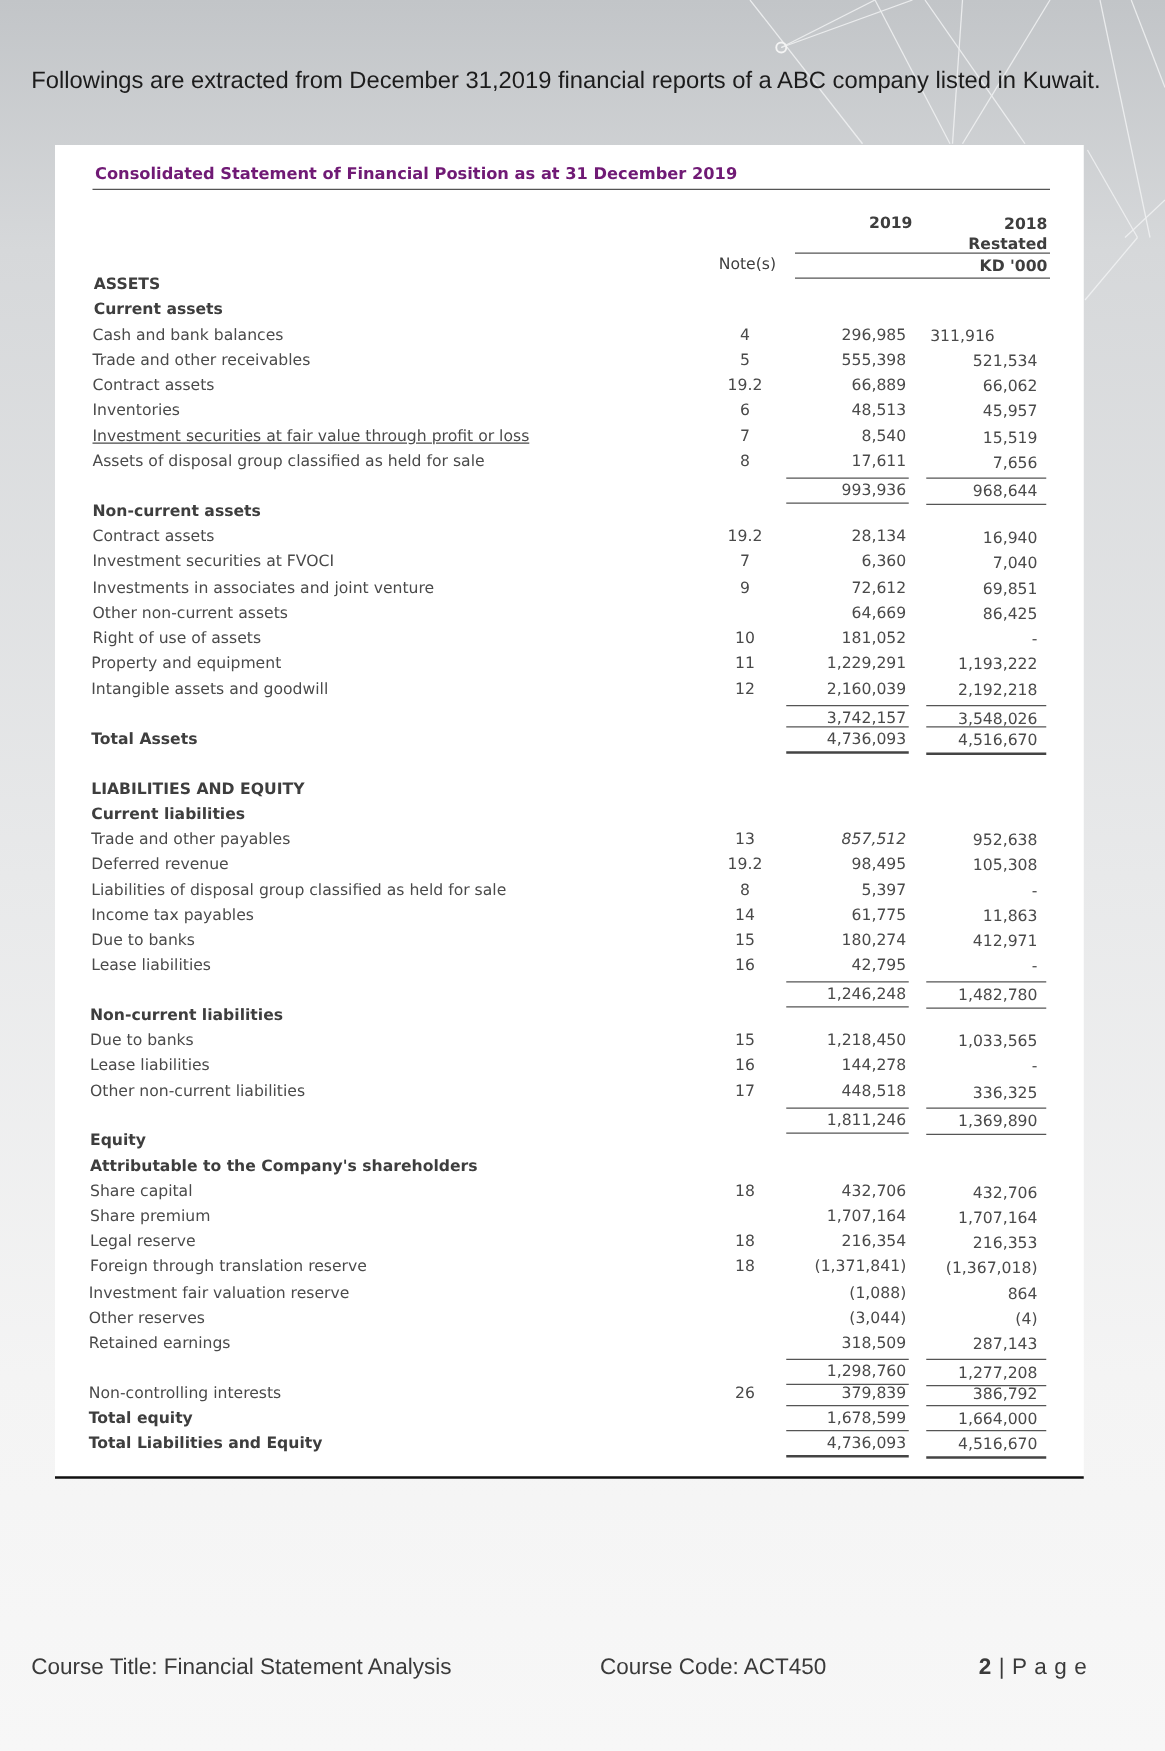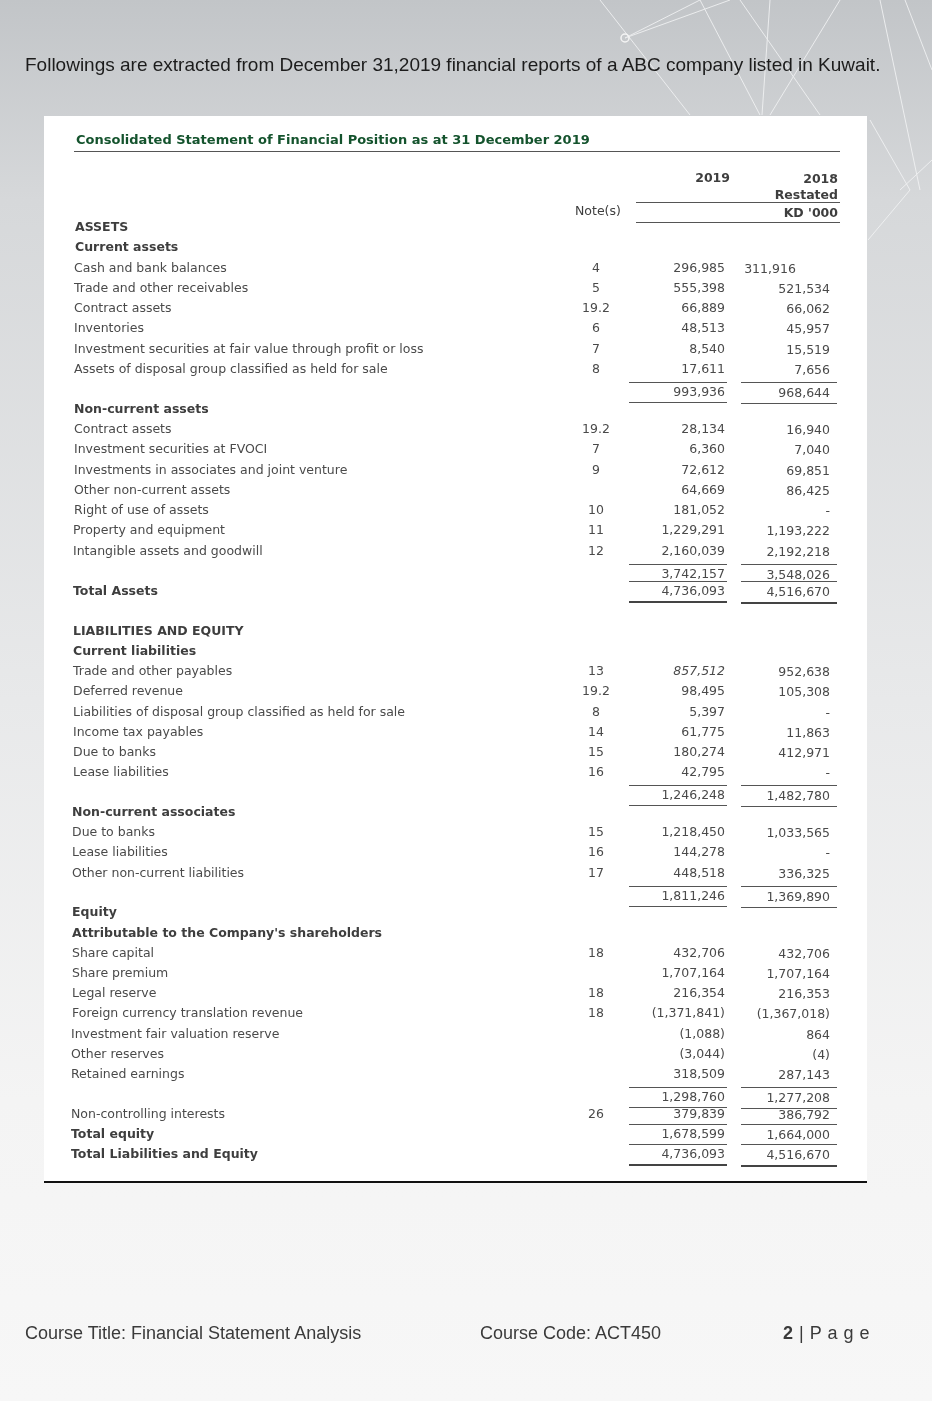--- a/index.html
+++ b/index.html
@@ -18,21 +18,21 @@
     background: #ffffff;
   }
   .sheet-bottom-rule {
     position: absolute; left: 44px; top: 1181px; width: 823px; height: 2px; background: #111;
   }
   .stmt {
     position: absolute; left: 0; top: 0; width: 823px; height: 1066px;
     font-family: "DejaVu Sans", sans-serif; color: #4a4a4a; font-size: 12.5px;
   }
   .title {
-    position: absolute; left: 32px; top: 16px; font-weight: bold; font-size: 13px; color: #14532d;
+    position: absolute; left: 32px; top: 16px; font-weight: bold; font-size: 13px; color: #701a75;
   }
   .title-rule { position: absolute; left: 30px; top: 35px; width: 766px; height: 1px; background: #555; }
   .hdr { position: absolute; font-weight: bold; font-size: 12.5px; color: #3e3e3e; text-align: right; }
   .col-rule { position: absolute; height: 1px; background: #555; }
   .lbl { position: absolute; white-space: nowrap; }
   .lbl.b { font-weight: bold; color: #3e3e3e; }
   .note { position: absolute; width: 40px; text-align: center; }
   .v19, .v18 { position: absolute; text-align: right; white-space: nowrap; }
   .v19 { width: 120px; }
   .v18 { width: 120px; }
@@ -89,21 +89,21 @@
         <div class="v19" style="left:561px; top:164px;">555,398</div>
         <div class="v18" style="left:666px; top:165px;">521,534</div>
         <div class="lbl" style="left:30px; top:184px;">Contract assets</div>
         <div class="note" style="left:532px; top:184px;">19.2</div>
         <div class="v19" style="left:561px; top:184px;">66,889</div>
         <div class="v18" style="left:666px; top:185px;">66,062</div>
         <div class="lbl" style="left:30px; top:204px;">Inventories</div>
         <div class="note" style="left:532px; top:204px;">6</div>
         <div class="v19" style="left:561px; top:204px;">48,513</div>
         <div class="v18" style="left:666px; top:205px;">45,957</div>
-        <div class="lbl" style="left:30px; top:225px;">Investment securities at fair value through profit or loss</div>
+        <div class="lbl" style="left:30px; top:225px;text-decoration:underline;">Investment securities at fair value through profit or loss</div>
         <div class="note" style="left:532px; top:225px;">7</div>
         <div class="v19" style="left:561px; top:225px;text-align:right;">8,540</div>
         <div class="v18" style="left:666px; top:226px;">15,519</div>
         <div class="lbl" style="left:30px; top:245px;">Assets of disposal group classified as held for sale</div>
         <div class="note" style="left:532px; top:245px;">8</div>
         <div class="v19" style="left:561px; top:245px;">17,611</div>
         <div class="v18" style="left:666px; top:246px;">7,656</div>
         <div class="rule" style="left:585px; top:266px; width:98px;"></div>
         <div class="rule" style="left:697px; top:266px; width:96px;"></div>
         <div class="v19" style="left:561px; top:268px;">993,936</div>
@@ -174,21 +174,21 @@
         <div class="lbl" style="left:29px; top:648px;">Lease liabilities</div>
         <div class="note" style="left:532px; top:648px;">16</div>
         <div class="v19" style="left:561px; top:648px;">42,795</div>
         <div class="v18" style="left:666px; top:649px;">-</div>
         <div class="rule" style="left:585px; top:669px; width:98px;"></div>
         <div class="rule" style="left:697px; top:669px; width:96px;"></div>
         <div class="v19" style="left:561px; top:671px;">1,246,248</div>
         <div class="v18" style="left:666px; top:672px;">1,482,780</div>
         <div class="rule" style="left:585px; top:689px; width:98px;"></div>
         <div class="rule" style="left:697px; top:690px; width:96px;"></div>
-        <div class="lbl b" style="left:28px; top:688px;">Non-current associates</div>
+        <div class="lbl b" style="left:28px; top:688px;">Non-current liabilities</div>
         <div class="lbl" style="left:28px; top:708px;">Due to banks</div>
         <div class="note" style="left:532px; top:708px;">15</div>
         <div class="v19" style="left:561px; top:708px;">1,218,450</div>
         <div class="v18" style="left:666px; top:709px;">1,033,565</div>
         <div class="lbl" style="left:28px; top:728px;">Lease liabilities</div>
         <div class="note" style="left:532px; top:728px;">16</div>
         <div class="v19" style="left:561px; top:728px;">144,278</div>
         <div class="v18" style="left:666px; top:729px;">-</div>
         <div class="lbl" style="left:28px; top:749px;">Other non-current liabilities</div>
         <div class="note" style="left:532px; top:749px;">17</div>
@@ -206,21 +206,21 @@
         <div class="note" style="left:532px; top:829px;">18</div>
         <div class="v19" style="left:561px; top:829px;">432,706</div>
         <div class="v18" style="left:666px; top:830px;">432,706</div>
         <div class="lbl" style="left:28px; top:849px;">Share premium</div>
         <div class="v19" style="left:561px; top:849px;">1,707,164</div>
         <div class="v18" style="left:666px; top:850px;">1,707,164</div>
         <div class="lbl" style="left:28px; top:869px;">Legal reserve</div>
         <div class="note" style="left:532px; top:869px;">18</div>
         <div class="v19" style="left:561px; top:869px;">216,354</div>
         <div class="v18" style="left:666px; top:870px;">216,353</div>
-        <div class="lbl" style="left:28px; top:889px;">Foreign currency translation revenue</div>
+        <div class="lbl" style="left:28px; top:889px;">Foreign through translation reserve</div>
         <div class="note" style="left:532px; top:889px;">18</div>
         <div class="v19" style="left:561px; top:889px;">(1,371,841)</div>
         <div class="v18" style="left:666px; top:890px;">(1,367,018)</div>
         <div class="lbl" style="left:27px; top:910px;">Investment fair valuation reserve</div>
         <div class="v19" style="left:561px; top:910px;">(1,088)</div>
         <div class="v18" style="left:666px; top:911px;">864</div>
         <div class="lbl" style="left:27px; top:930px;">Other reserves</div>
         <div class="v19" style="left:561px; top:930px;">(3,044)</div>
         <div class="v18" style="left:666px; top:931px;">(4)</div>
         <div class="lbl" style="left:27px; top:950px;">Retained earnings</div>

